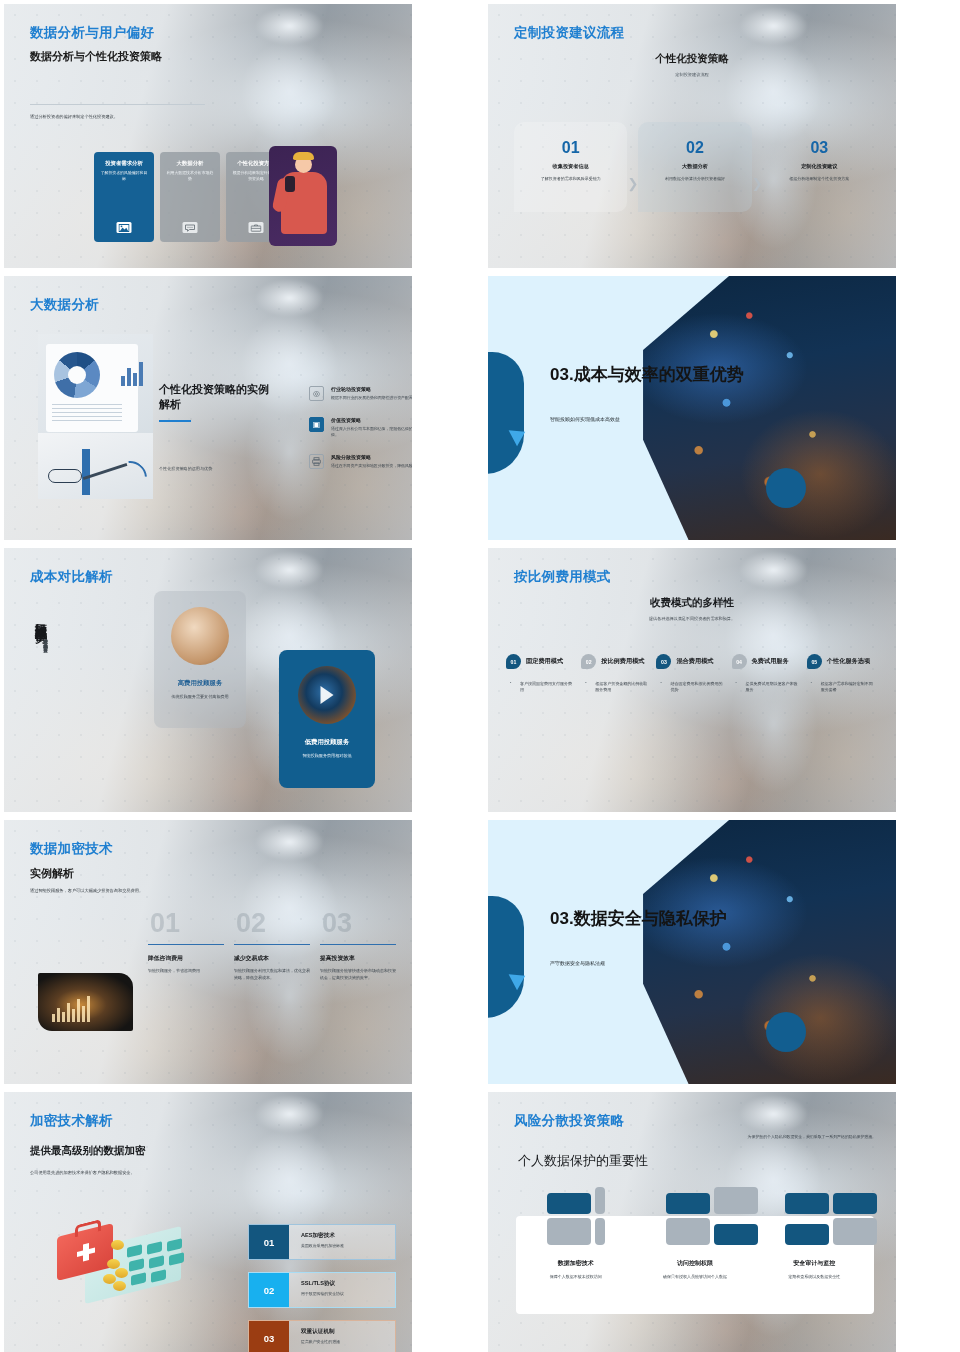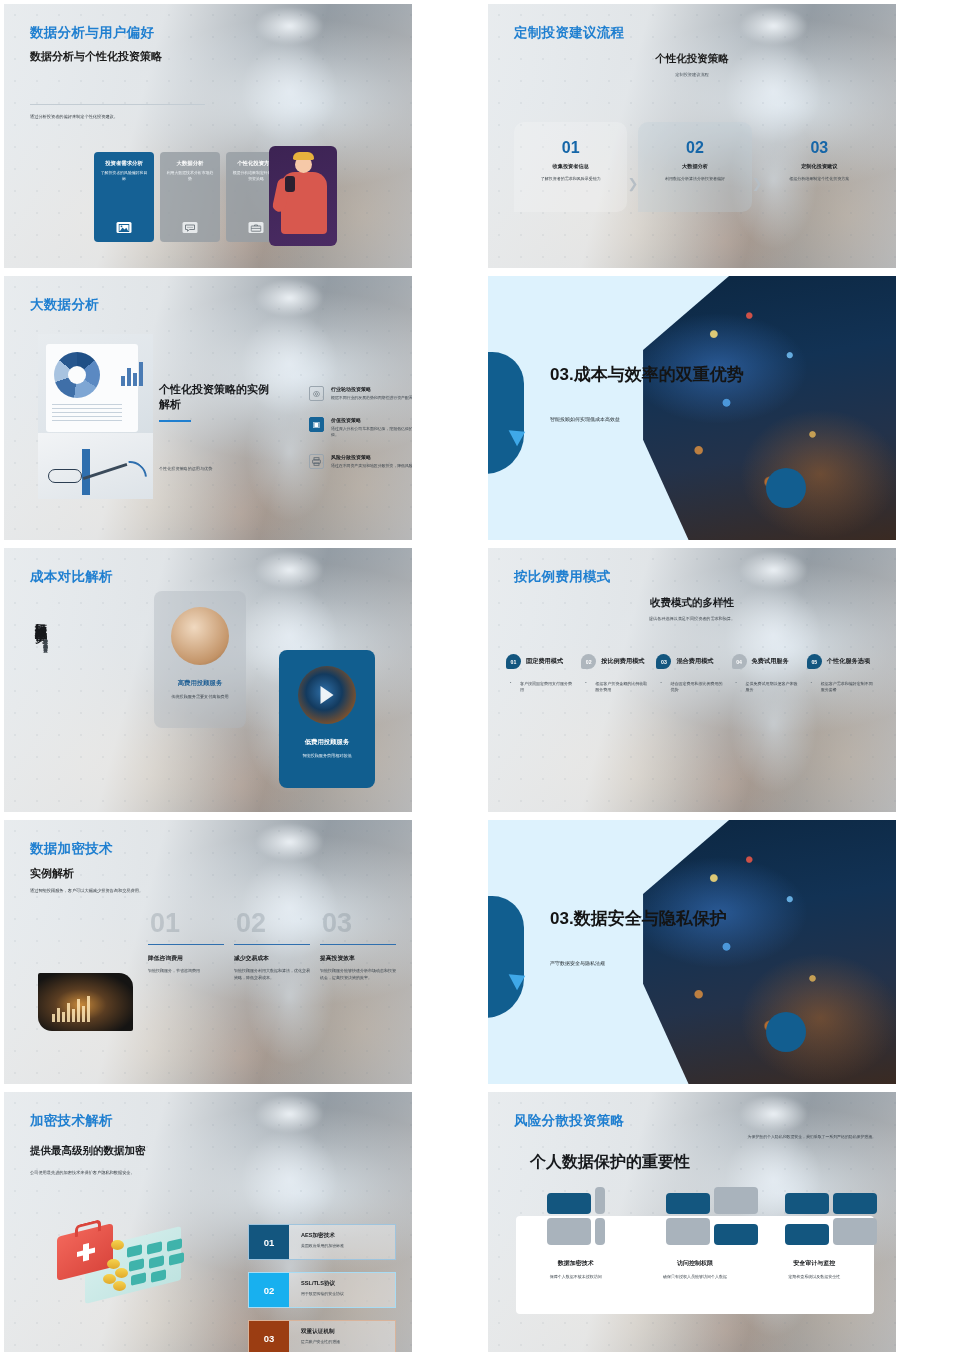--- a/index.html
+++ b/index.html
@@ -292,21 +292,21 @@
   .s9-row .nm {
     width: 40px; flex: 0 0 40px; display: flex; align-items: center; justify-content: center;
     font-size: 9.5px; font-weight: bold; color: #fff;
   }
   .s9-row .bd { padding: 7px 0 0 12px; }
   .s9-row .t { font-size: 5.6px; font-weight: bold; color: #17191c; }
   .s9-row .d { font-size: 3.9px; color: #3a434a; margin-top: 3px; }
 
   
   .s10-note { position: absolute; right: 20px; top: 42px; width: 140px; text-align: right; font-size: 3.9px; color: #39424a; line-height: 1.6; }
-  .s10-sub { position: absolute; left: 42px; top: 60px; font-size: 16px; font-weight: bold; color: #17191c; }
+  .s10-sub { position: absolute; left: 30px; top: 60px; font-size: 13px; font-weight: normal; color: #17191c; }
   .s10-panel {
     position: absolute; left: 28px; right: 22px; top: 124px; height: 98px;
     background: #fff; border-radius: 4px;
   }
   .s10-cols { position: absolute; left: 28px; right: 22px; top: 95px; display: flex; }
   .s10-col { flex: 1; text-align: center; }
   .s10-quad { width: 58px; height: 58px; margin: 0 auto; display: grid; grid-template-columns: 1fr 1fr; grid-template-rows: 1fr 1fr; gap: 4px; }
   .s10-quad i { display: block; border-radius: 4px; }
   .s10-quad i.d { background: #13567f; }
   .s10-quad i.l { background: #a9b3bc; }

